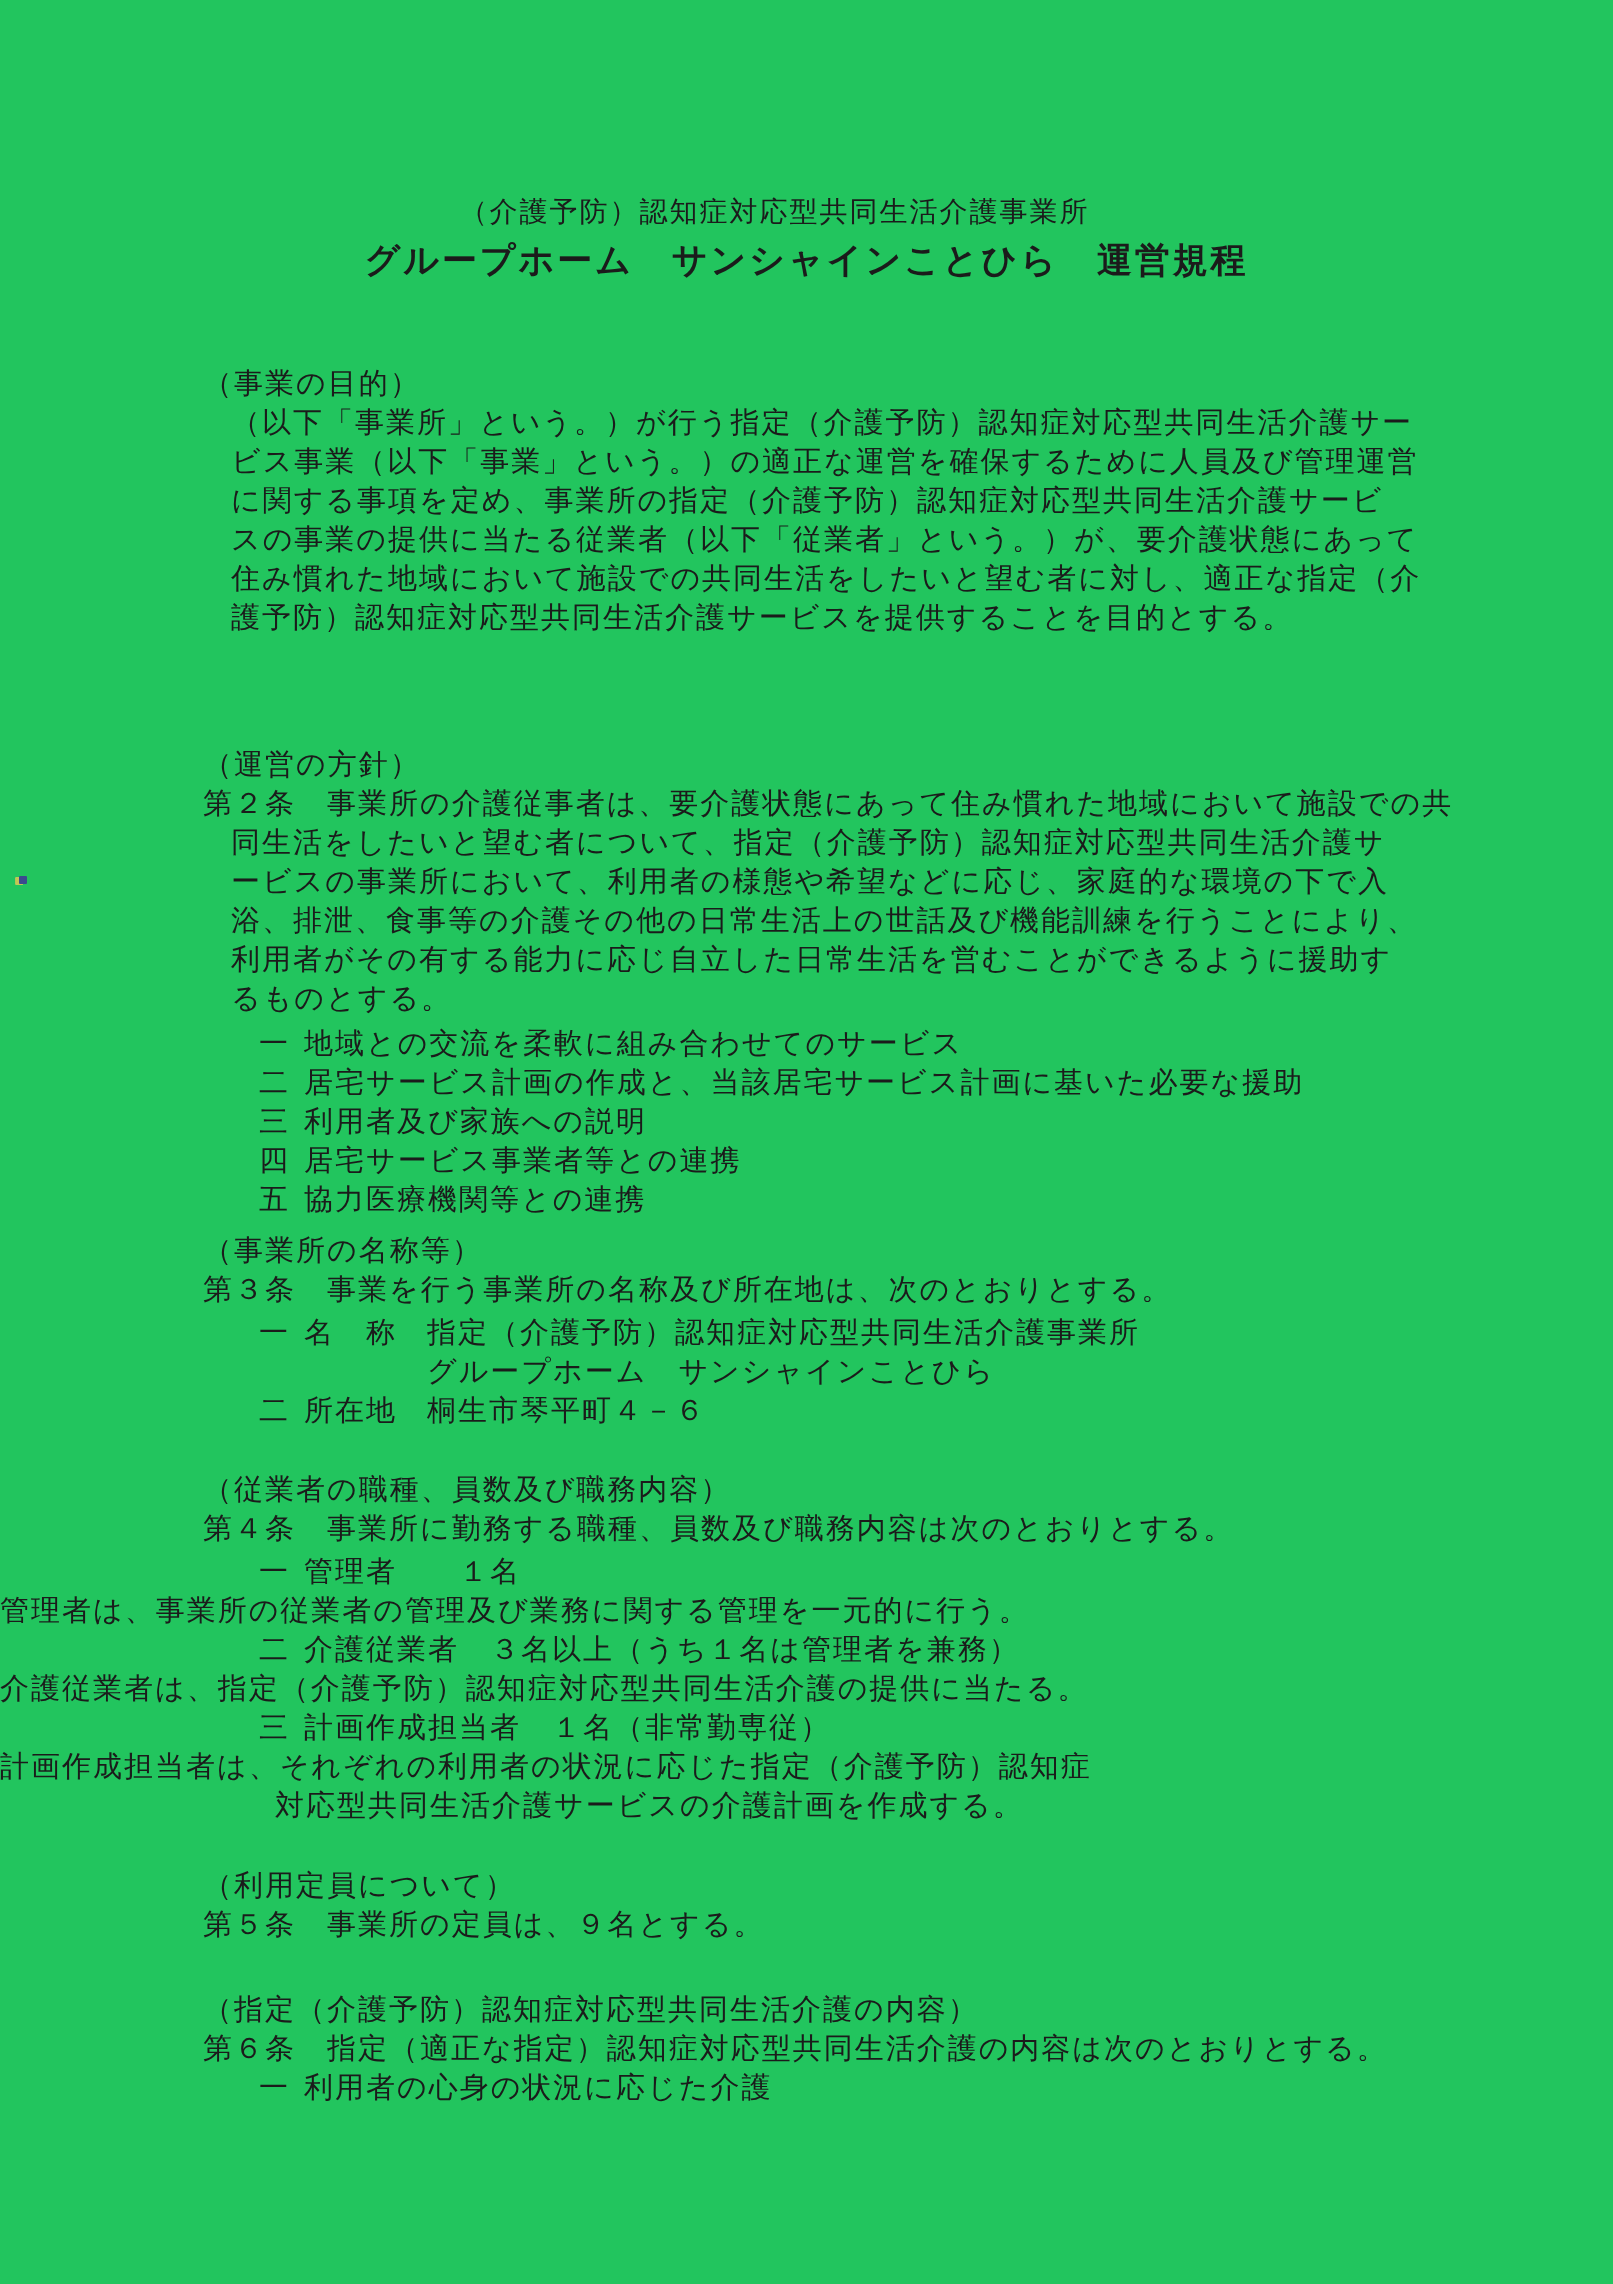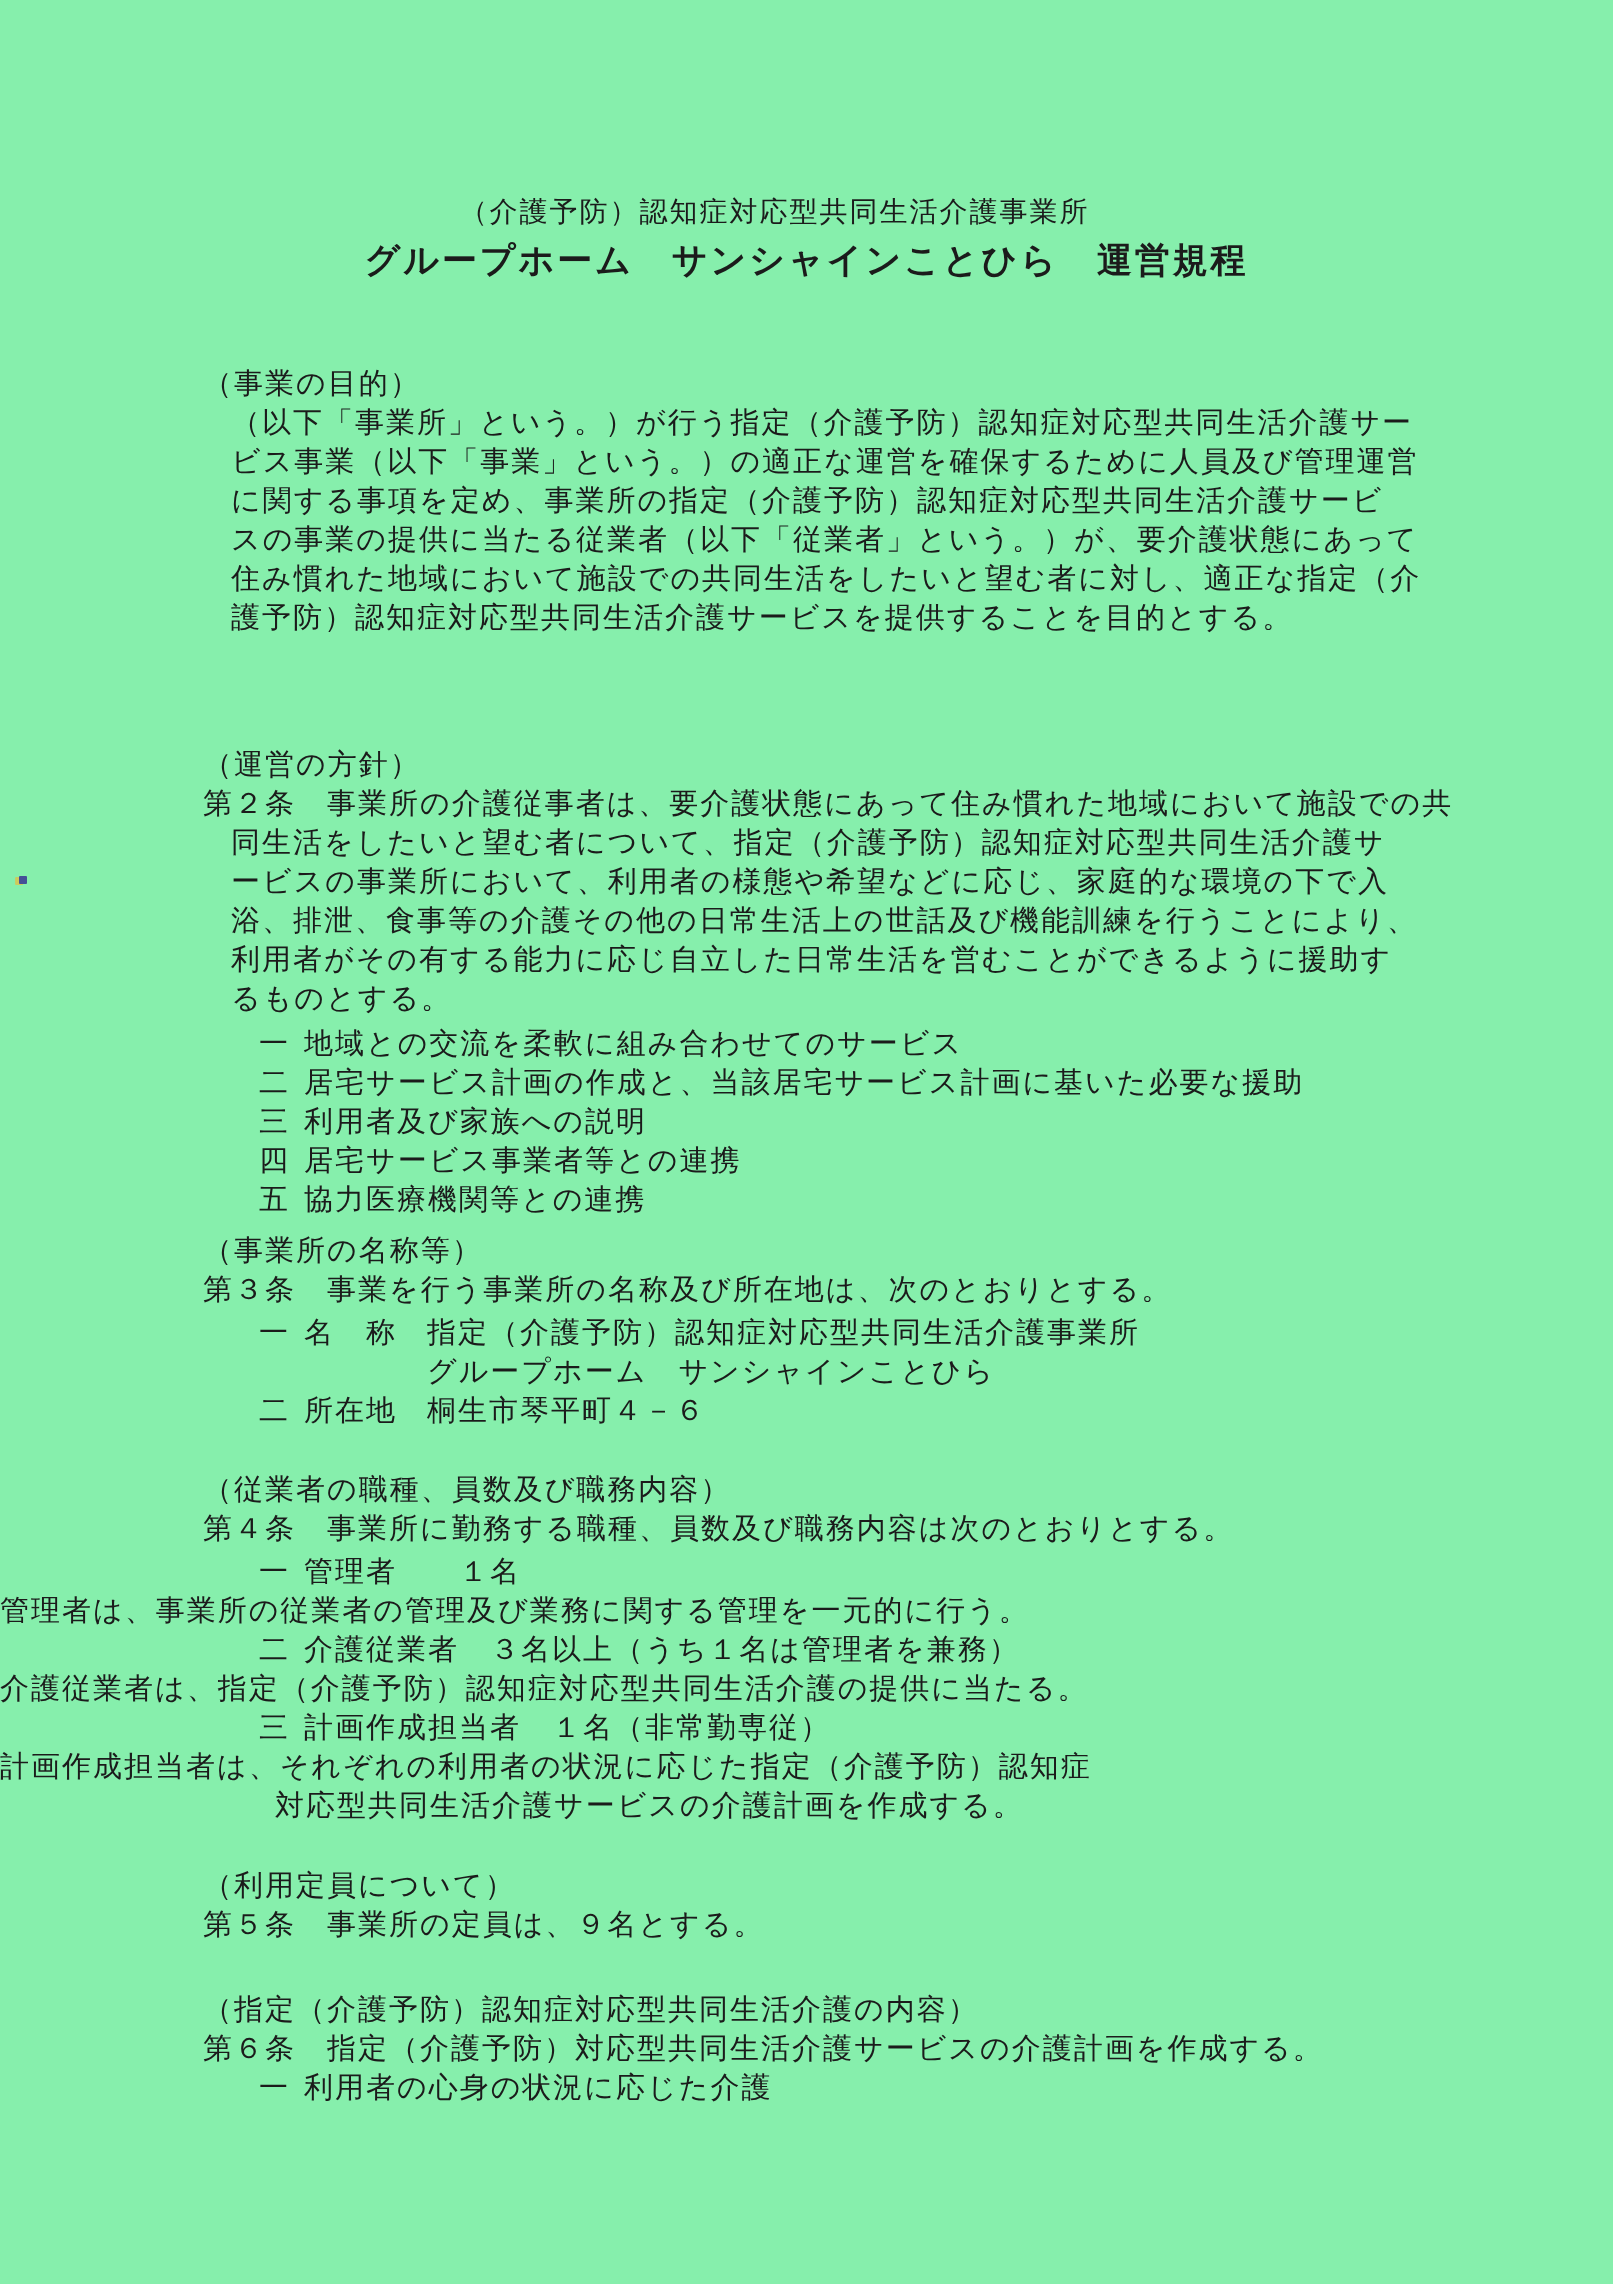--- a/index.html
+++ b/index.html
@@ -3,21 +3,21 @@
 <meta charset="utf-8">
 <style>
   html,body{margin:0;padding:0;}
   body{
     width:1613px;height:2285px;position:relative;
     background:#ffffff;
     font-family:"Liberation Serif","DejaVu Serif",serif;
     color:#1b1b1b;
     overflow:hidden;
   }
-  .page{position:absolute;inset:0;background:#86efac;}
+  .page{position:absolute;inset:0;background:#22c55e;}
 
   
   .titleblock{position:absolute;top:196px;left:0;width:1613px;text-align:center;}
   .subtitle{font-size:28px;letter-spacing:2px;line-height:31px;transform:translateX(-32px);}
   .maintitle{margin-top:14px;font-size:35px;font-weight:bold;letter-spacing:2.9px;line-height:39px;}
 
   
   .section{position:absolute;left:0;width:1613px;}
   .sec-purpose{top:364px;}
   .sec-policy{top:745px;}
@@ -123,21 +123,21 @@
     <div class="line l-descwrap">対応型共同生活介護サービスの介護計画を作成する。</div>
   </div>
 
   <div class="section sec-capacity">
     <div class="line l-head">（利用定員について）</div>
     <div class="line l-art">第５条　事業所の定員は、９名とする。</div>
   </div>
 
   <div class="section sec-content">
     <div class="line l-head">（指定（介護予防）認知症対応型共同生活介護の内容）</div>
-    <div class="line l-art">第６条　指定（介護予防）対応型共同生活介護サービスの介護計画を作成する。</div>
+    <div class="line l-art">第６条　指定（適正な指定）認知症対応型共同生活介護の内容は次のとおりとする。</div>
     <div class="line l-item">
       <span class="num">一</span><span>利用者の心身の状況に応じた介護</span>
     </div>
   </div>
 
   <div class="artifact-dot"></div>
 </div>
 
 
 </body></html>

